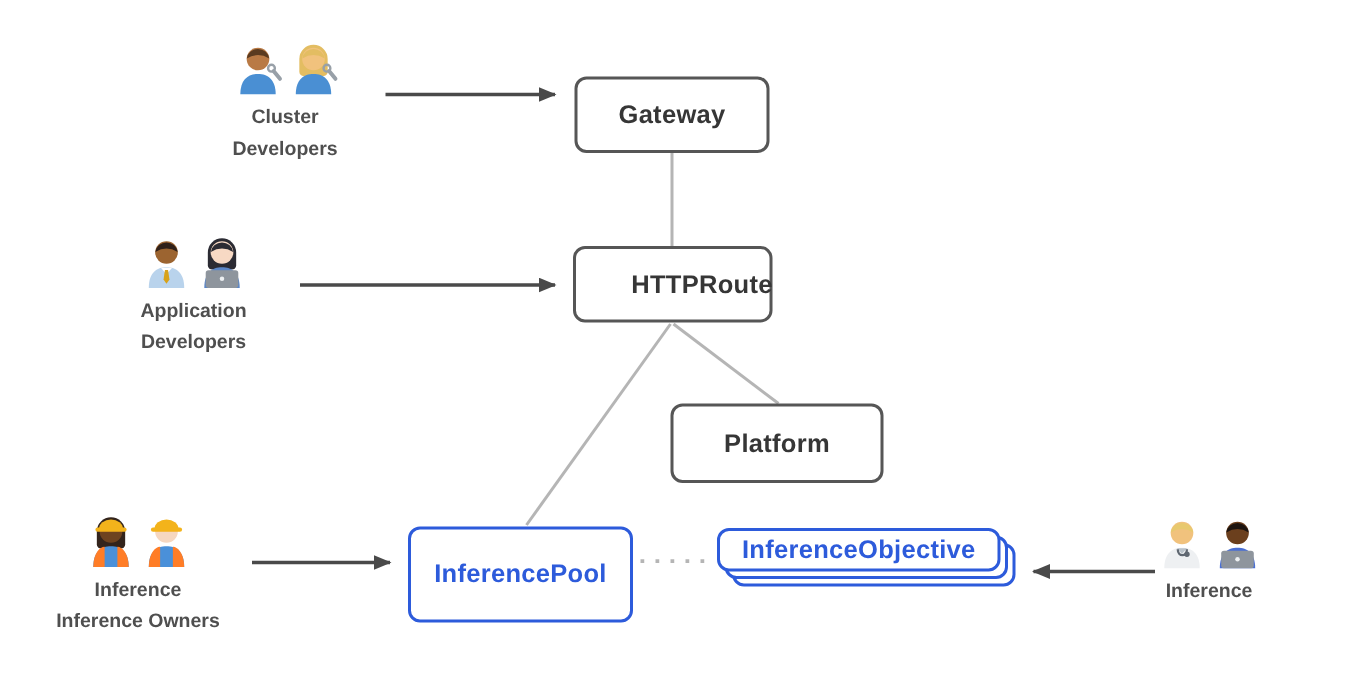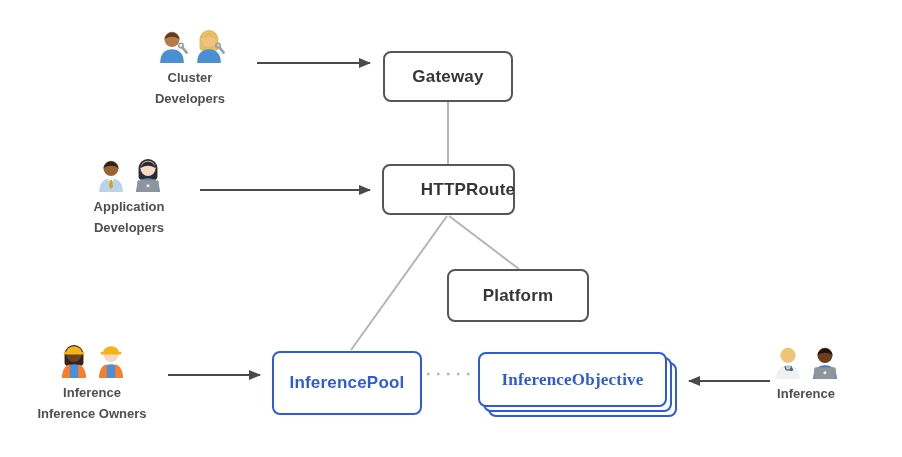--- a/index.html
+++ b/index.html
@@ -12,22 +12,22 @@
   .node{position:absolute;box-sizing:border-box;background:#fff;
         border:2px solid var(--box-border,#565656);border-radius:8px;
         display:flex;align-items:center;justify-content:center;
         font-weight:700;font-size:17px;color:var(--box-text,#363636);letter-spacing:.2px;}
   .node.blue{border:2.5px solid var(--blue,#2d5bdb);color:var(--blue,#2d5bdb);}
   #gateway{left:383px;top:51px;width:130px;height:51px;}
   #httproute{left:382px;top:164px;width:133px;height:51px;padding-left:39px;}
   #service{left:447px;top:269px;width:142px;height:53px;}
   #inferencepool{left:272px;top:351px;width:150px;height:64px;}
   .stack{position:absolute;left:478px;top:352px;width:189px;height:47px;}
-  .stack .layer{position:absolute;box-sizing:border-box;width:189px;height:55px;background:#fff;
-        border:2.5px solid var(--blue,#2d5bdb);border-radius:8px;font-family:Liberation Serif, serif;}
+  .stack .layer{position:absolute;box-sizing:border-box;width:189px;height:29px;background:#fff;
+        border:2.5px solid var(--blue,#2d5bdb);border-radius:8px;}
   .stack .l3{left:10px;top:10px;}
   .stack .l2{left:5px;top:5px;}
   .stack .front{left:0;top:0;display:flex;align-items:center;justify-content:center;
         font-weight:700;font-size:17px;color:var(--blue,#2d5bdb);letter-spacing:.2px;}
   .actor{position:absolute;width:150px;display:flex;flex-direction:column;align-items:center;}
   .people{display:flex;gap:3px;align-items:flex-end;height:36px;}
   .person svg{display:block;}
   .actor-label{margin-top:4px;text-align:center;font-size:13px;line-height:21px;
         color:var(--label-text,#4f4f4f);font-weight:700;}
   #actor-cluster{left:115px;top:27px;}

